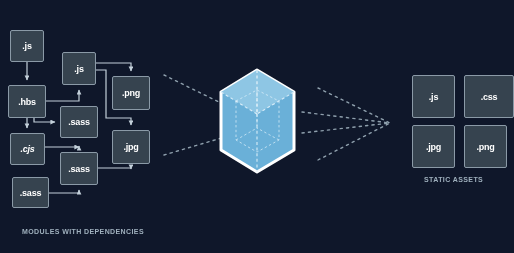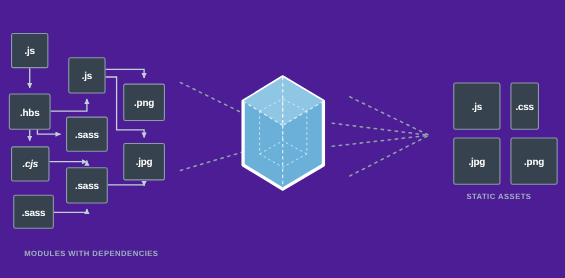--- a/index.html
+++ b/index.html
@@ -5,21 +5,21 @@
 <style>
   html, body {
     margin: 0;
     padding: 0;
     background: #2f3b47;
   }
   #stage {
     position: relative;
     width: 514px;
     height: 253px;
-    background: #4c1d95;
+    background: #0f172a;
     overflow: hidden;
     font-family: "Liberation Sans", sans-serif;
   }
   #svg-layer {
     position: absolute;
     left: 0;
     top: 0;
     width: 514px;
     height: 253px;
   }
@@ -177,21 +177,21 @@
       <span>.jpg</span>
     </div>
   </div>
 
   <div class="group-region" style="left:400px;top:0;width:114px;height:253px;">
 
     <div class="asset-box" style="left:12px;top:75px;width:43px;height:43px;font-size:9px;">
       <span>.js</span>
     </div>
 
-    <div class="asset-box" style="left:64px;top:75px;width:26px;height:43px;font-size:9px;">
+    <div class="asset-box" style="left:64px;top:75px;width:50px;height:43px;font-size:9px;">
       <span>.css</span>
     </div>
 
     <div class="asset-box" style="left:12px;top:125px;width:43px;height:43px;font-size:9px;">
       <span>.jpg</span>
     </div>
 
     <div class="asset-box" style="left:64px;top:125px;width:43px;height:43px;font-size:9px;">
       <span>.png</span>
     </div>

